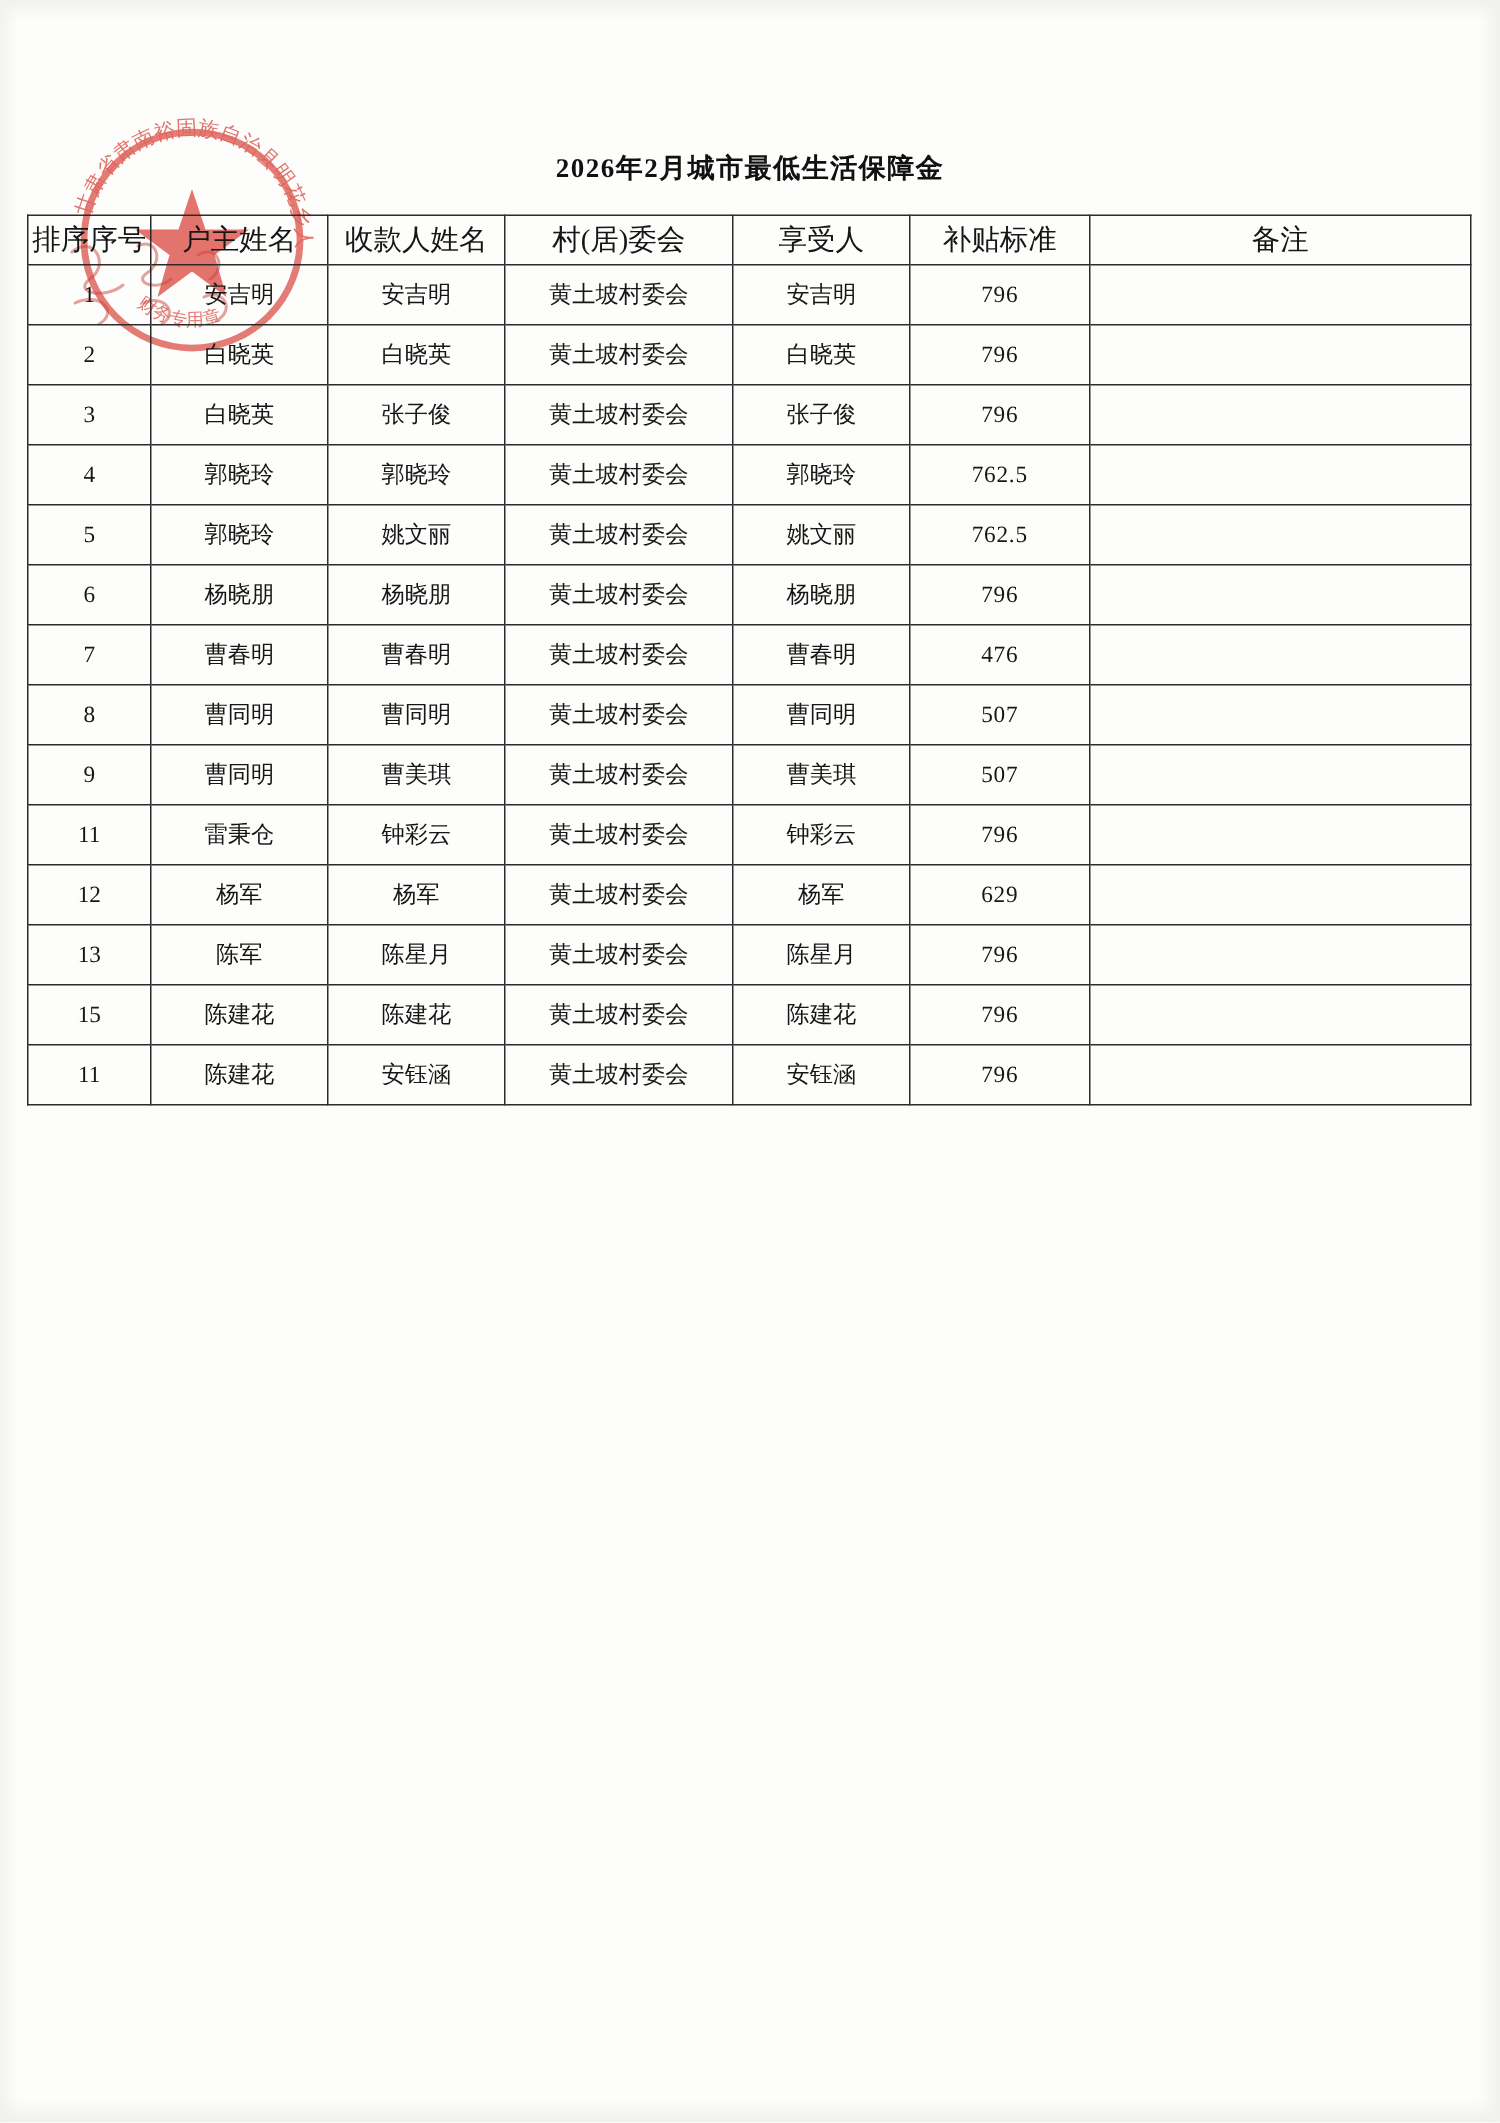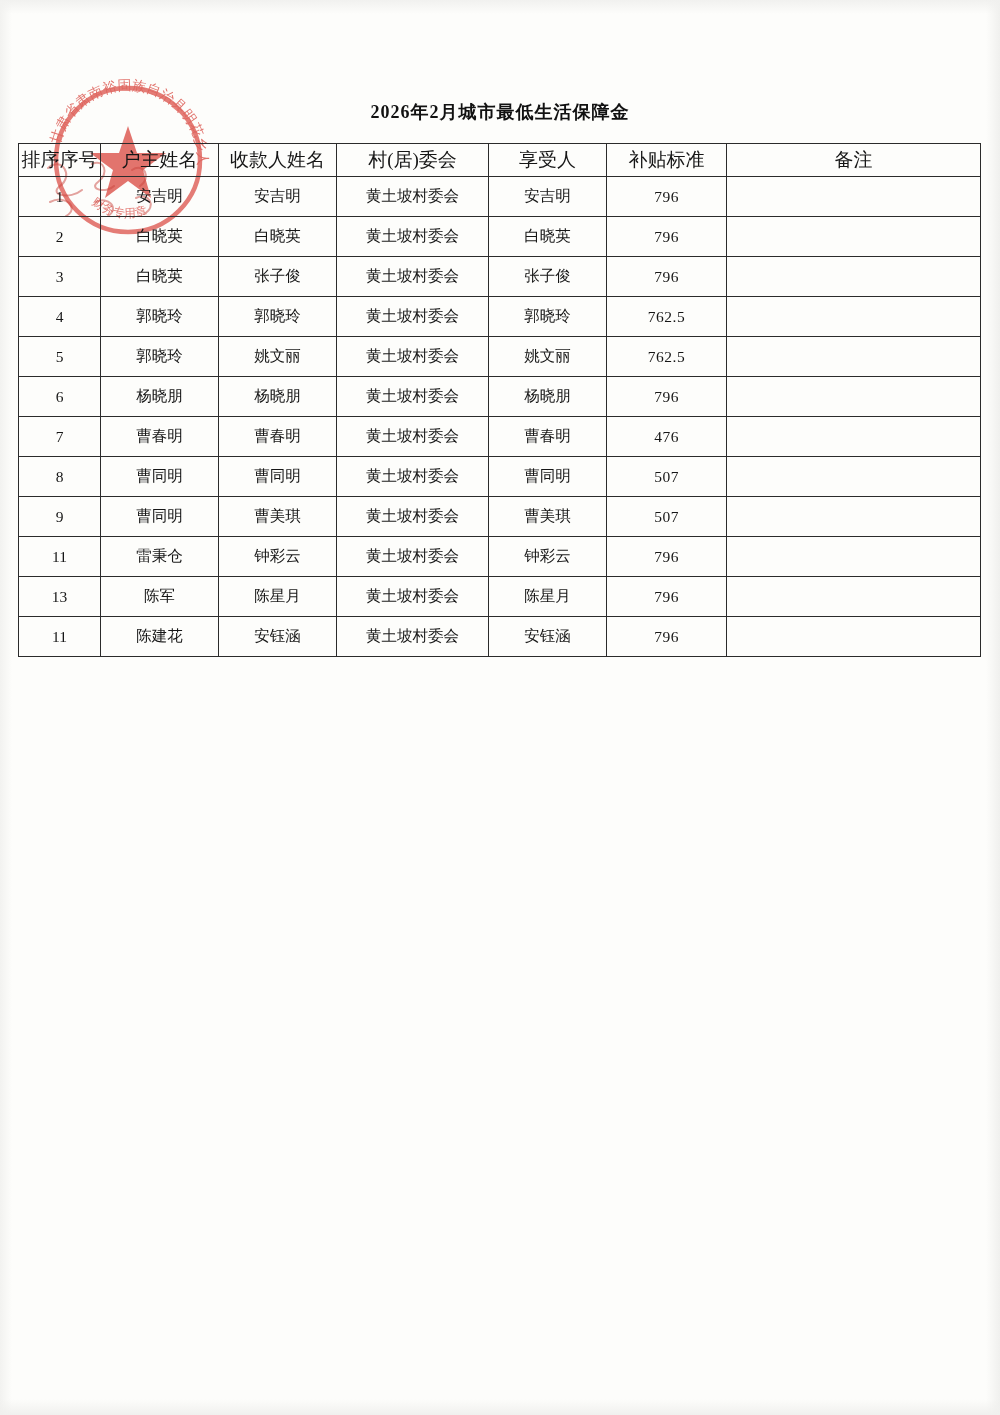--- a/index.html
+++ b/index.html
@@ -280,29 +280,47 @@
           <tr>
             <td class="idx">11</td>
             <td>雷秉仓</td>
             <td>钟彩云</td>
             <td>黄土坡村委会</td>
             <td>钟彩云</td>
             <td class="num">796</td>
             <td></td>
           </tr>
           <tr>
+            <td class="idx">12</td>
+            <td>杨军</td>
+            <td>杨军</td>
+            <td>黄土坡村委会</td>
+            <td>杨军</td>
+            <td class="num">629</td>
+            <td></td>
+          </tr>
+          <tr>
             <td class="idx">13</td>
             <td>陈军</td>
             <td>陈星月</td>
             <td>黄土坡村委会</td>
             <td>陈星月</td>
             <td class="num">796</td>
             <td></td>
           </tr>
           <tr>
+            <td class="idx">15</td>
+            <td>陈建花</td>
+            <td>陈建花</td>
+            <td>黄土坡村委会</td>
+            <td>陈建花</td>
+            <td class="num">796</td>
+            <td></td>
+          </tr>
+          <tr>
             <td class="idx">11</td>
             <td>陈建花</td>
             <td>安钰涵</td>
             <td>黄土坡村委会</td>
             <td>安钰涵</td>
             <td class="num">796</td>
             <td></td>
           </tr>
         </tbody>
     </table>

